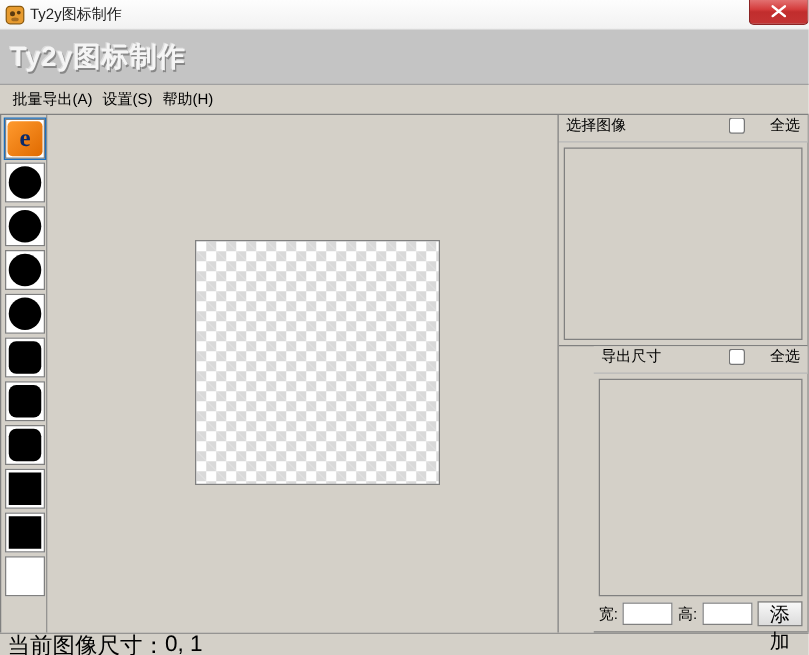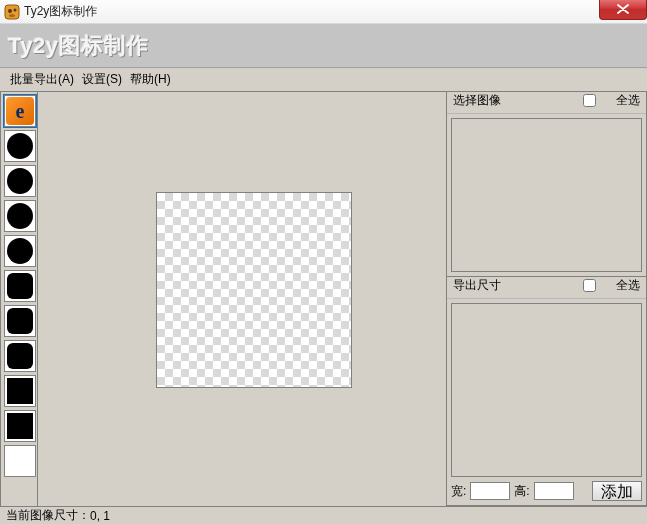--- a/index.html
+++ b/index.html
@@ -121,21 +121,21 @@
     width: 200px;
     background: #d4d0c8;
     border-right: 1px solid #808080;
     display: flex; flex-direction: column;
   }
   .panel {
     border-bottom: 1px solid #808080;
     display: flex; flex-direction: column;
   }
   .panel.images { height: 185px; }
-  .panel.sizes { flex: 1; }
+  .panel.sizes { flex: 1; margin-left: 28px; }
   .panel-header {
     height: 22px;
     display: flex; align-items: flex-start; justify-content: space-between;
     padding: 0 6px;
     border-bottom: 1px solid #b8b8b8;
     background: #d4d0c8;
   }
   .panel-header .label { color: #000; }
   .panel-header .chk {
     display: flex; align-items: center; gap: 20px;
@@ -170,21 +170,21 @@
     margin-left: auto;
   }
 
   
   .statusbar {
     height: 18px;
     border-top: 1px solid #808080;
     background: #d4d0c8;
     display: flex; align-items: center;
     padding-left: 6px;
-    font-size: 12px;
+    font-size: 18px;
     color: #000;
   }
 </style>
 </head>
 <body>
 
 <div class="titlebar">
   <span class="app-icon">
     <svg width="16" height="16" viewBox="0 0 16 16">
       <rect x="1" y="1" width="14" height="14" rx="3" fill="#e79b2f" stroke="#8a5a10"></rect>

